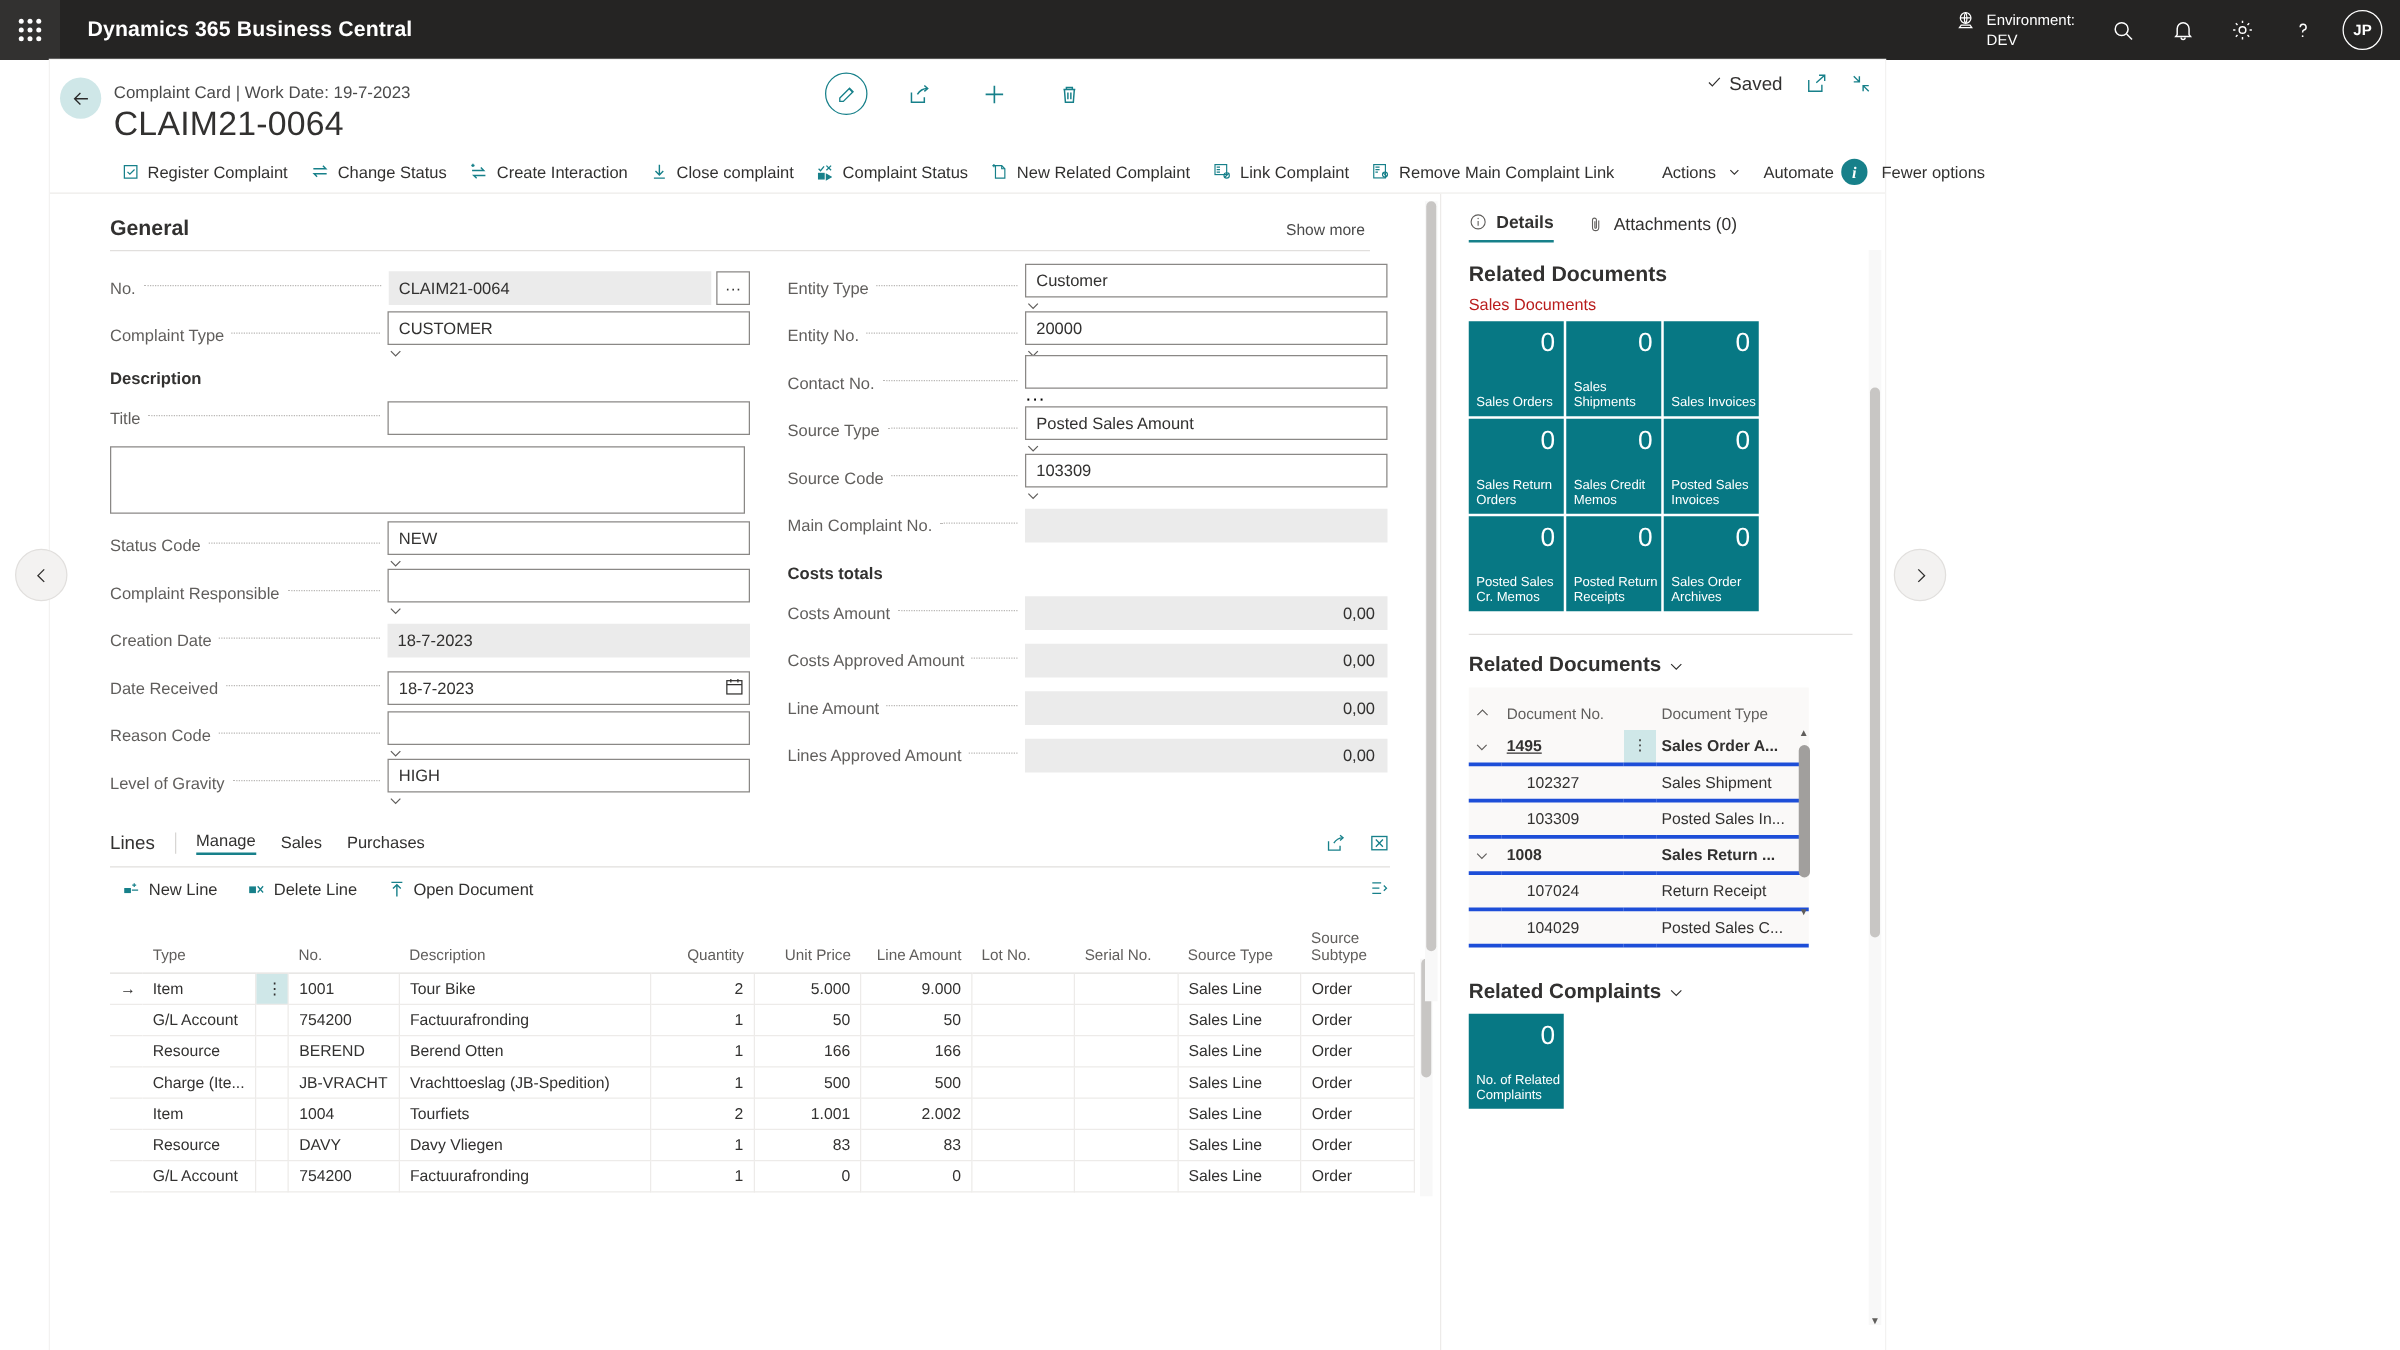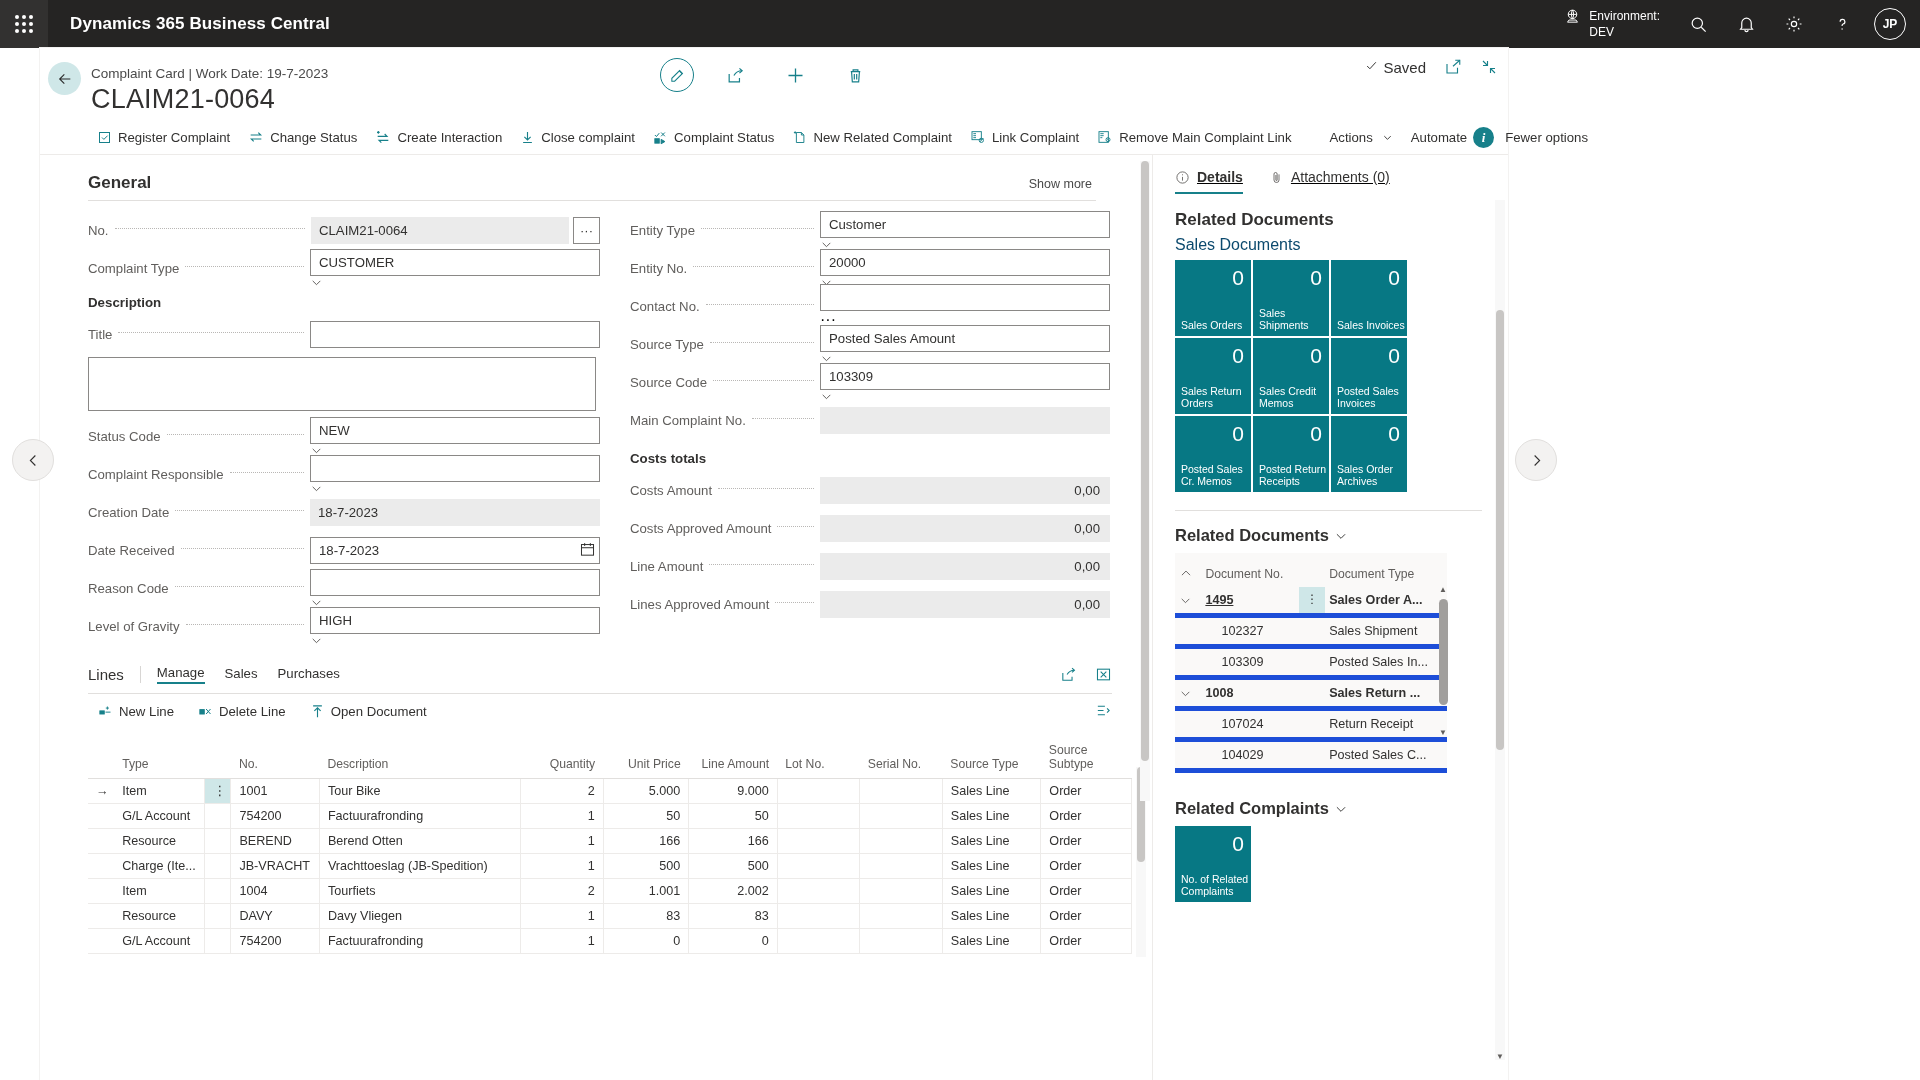--- a/index.html
+++ b/index.html
@@ -171,43 +171,43 @@
   .c-ser { width: 82px; }
   .c-srctype { width: 98px; }
   .c-srcsub { width: 90px; }
   td.dotcell { background: #cfe7e8; text-align: center; color: #323130; font-size: 12px; line-height: .8; padding: 4px 0; }
   .tbl-scroll { position: absolute; right: -14px; top: 30px; width: 10px; height: 190px; }
   .tbl-scroll .track { position: absolute; inset: 0; background: #f8f8f8; }
   .tbl-scroll .thumb { position: absolute; left: 1px; top: 0; width: 8px; height: 95px; background: #c8c6c4; border-radius: 4px; }
   .arrow-cell { color: #323130; }
 
   
-  .fb-tabs { display: flex; align-items: flex-start; gap: 26px; padding: 14px 0 0 22px; text-decoration: underline; }
+  .fb-tabs { display: flex; align-items: flex-end; gap: 26px; padding: 14px 0 0 22px; }
   .fb-tab { display: flex; align-items: center; gap: 7px; font-size: 14px; color: #323130; cursor: pointer; padding-bottom: 7px; }
   .fb-tab.active { font-weight: 600; border-bottom: 2px solid #17808a; }
   .fb-tab .gi { color: #605e5c; display: flex; }
   .fb-body { position: relative; height: 880px; overflow: hidden; }
   .fb-h1 { font-size: 17px; color: #323130; font-weight: 600; padding: 16px 0 6px 22px; }
-  .fb-h2 { font-size: 16px; color: #0c4a6e; padding: 0 0 6px 22px; }
+  .fb-h2 { font-size: 13px; color: #b91c1c; padding: 0 0 6px 22px; }
   .tiles { display: grid; grid-template-columns: repeat(3, 76px); gap: 2px; padding-left: 22px; }
   .tile {
     width: 76px; height: 76px; background: #077884; color: #fff; position: relative; cursor: pointer;
   }
   .tile .num { position: absolute; right: 7px; top: 6px; font-size: 21px; font-weight: 300; }
   .tile .cap { position: absolute; left: 6px; bottom: 5px; font-size: 10.5px; line-height: 1.15; }
   .fb-rule { height: 1px; background: #e1dfdd; margin: 18px 26px 0 22px; }
 
   .fb-h3 { font-size: 16.5px; color: #323130; font-weight: 600; padding: 15px 0 8px 22px; display: flex; align-items: center; gap: 5px; }
   .rd-table-wrap { position: relative; margin-left: 22px; width: 272px; background: #faf9f8; }
   table.rd { border-collapse: collapse; width: 272px; font-size: 12.6px; table-layout: fixed; }
   table.rd th {
     font-weight: normal; color: #605e5c; font-size: 12.2px; text-align: left;
     padding: 14px 4px 6px 4px; vertical-align: bottom;
   }
-  table.rd td { padding: 6px 4px; border-bottom: 5px solid #1d4ed8; color: #323130; white-space: nowrap; overflow: hidden; }
+  table.rd td { padding: 6px 4px; border-bottom: 3px solid #1d4ed8; color: #323130; white-space: nowrap; overflow: hidden; }
   .rd-c1 { width: 26px; }
   .rd-c2 { width: 96px; }
   .rd-c3 { width: 26px; }
   .rd-c4 { width: 120px; }
   td.rd-dot { background: #cfe7e8; text-align: center; line-height: .8; font-size: 12px; }
   .rd-link { font-weight: bold; text-decoration: underline; color: #323130; cursor: pointer; }
   .rd-bold { font-weight: bold; }
   .rd-indent { padding-left: 20px !important; }
   .rd-scroll { position: absolute; right: -2px; top: 32px; width: 11px; height: 152px; }
   .rd-scroll .up, .rd-scroll .dn { position: absolute; left: 1px; font-size: 8px; color: #605e5c; }

